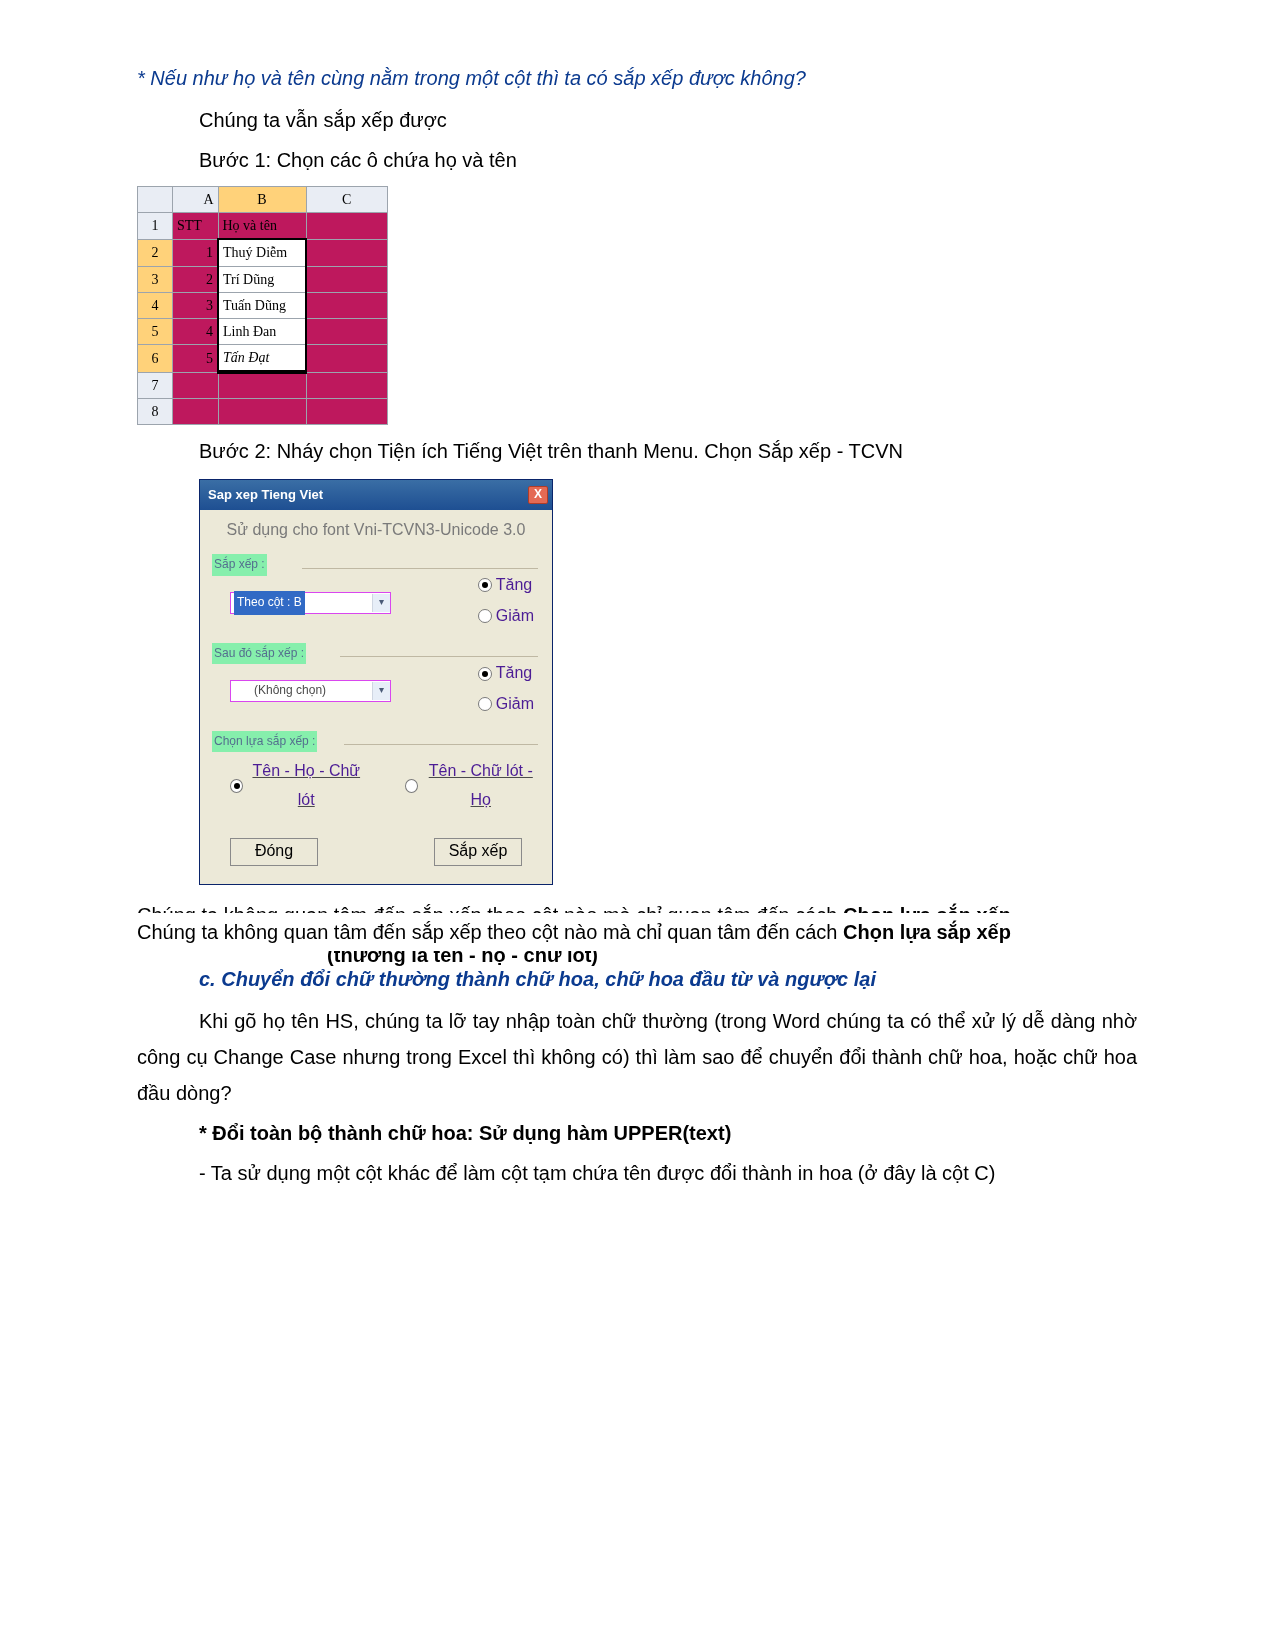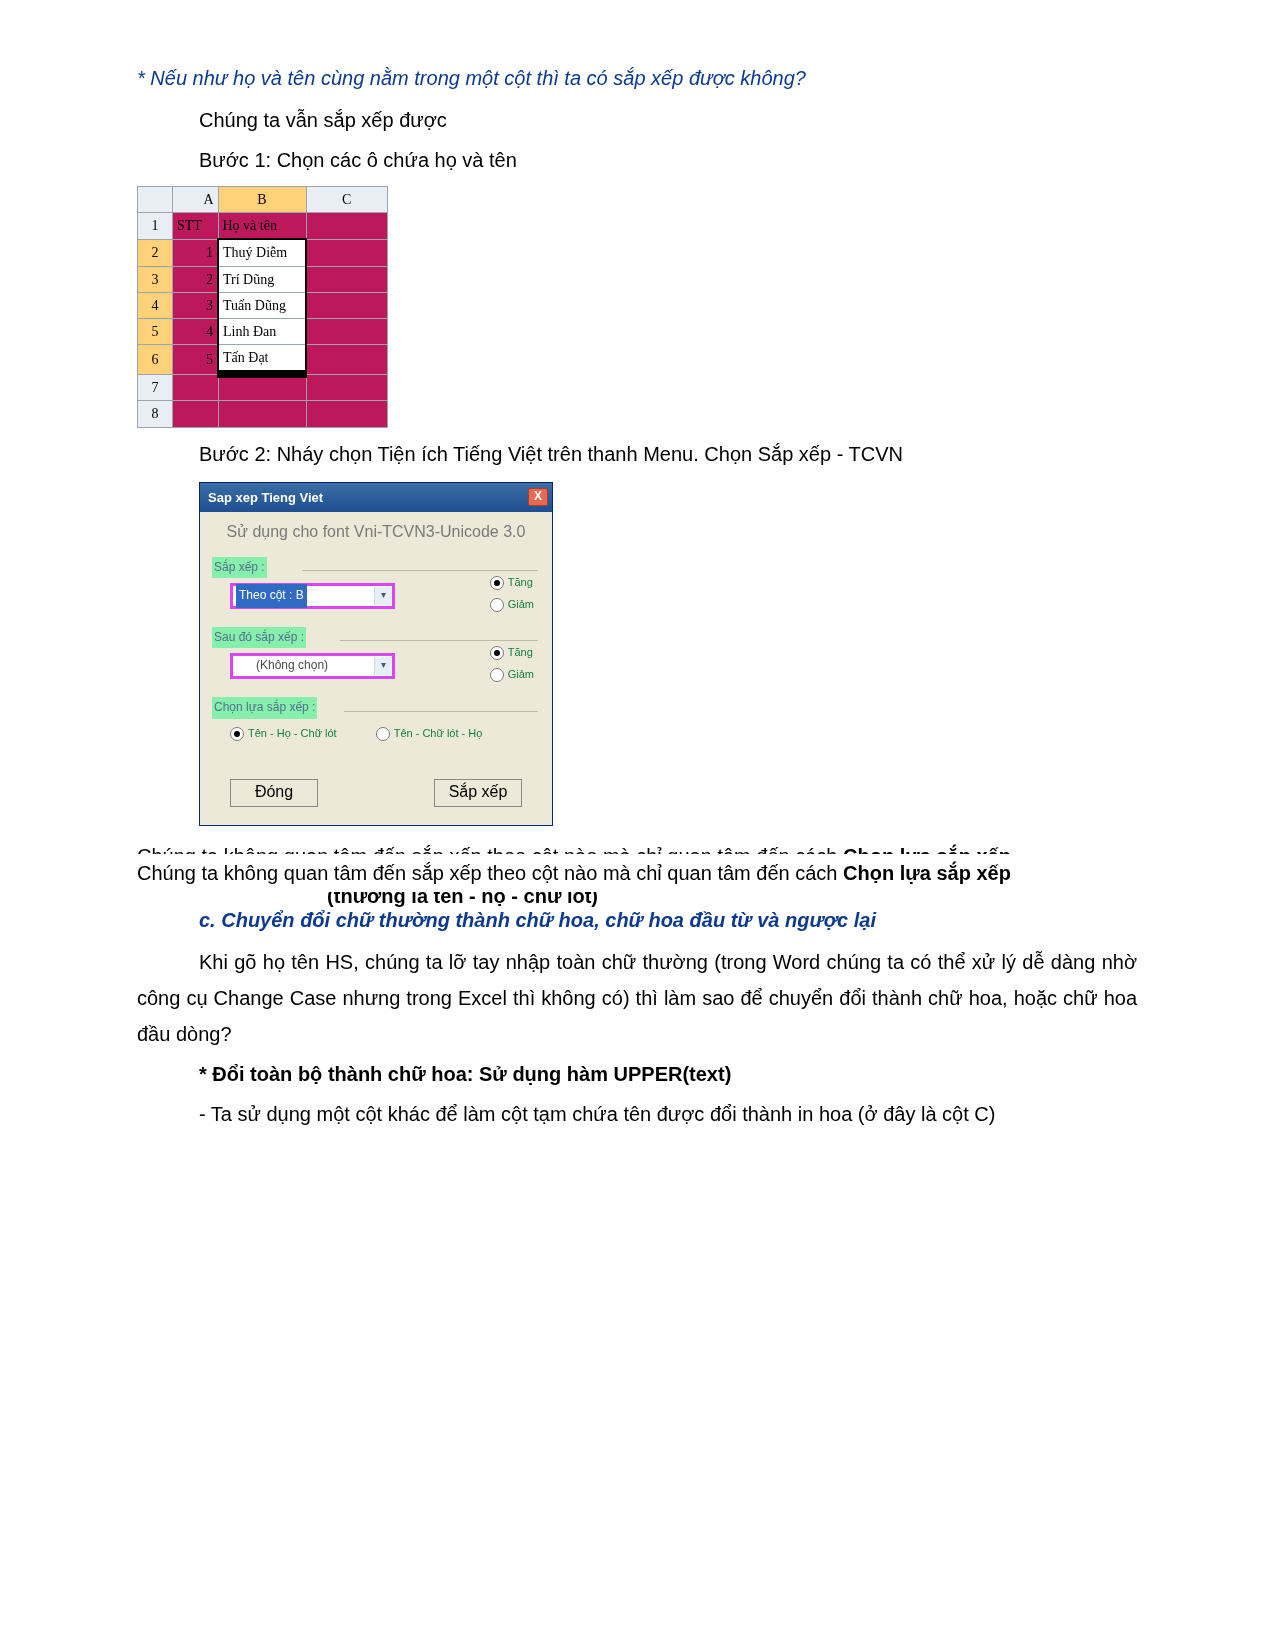--- a/index.html
+++ b/index.html
@@ -45,21 +45,21 @@
     width: 26px;
     font-weight: normal;
   }
   .excel .corner { background: #e9edf4; width: 26px; }
   .excel .sel { background: #fff; }
   .excel .col-a { width: 36px; text-align: right; padding-right:4px; }
   .excel .col-b { width: 78px; }
   .excel .col-c { width: 72px; }
   .excel .sel-b { border-left: 2px solid #000; border-right: 2px solid #000; }
   .excel .sel-top { border-top: 2px solid #000; }
-  .excel .sel-bot { border-bottom: 8px solid #000000; }
+  .excel .sel-bot { border-bottom: 4px solid #000000; font-style: italic; }
   .excel .hdr-b { background: #ffd27a; }
   .excel .rowhdr.selrow { background: #ffd27a; }
 
   
   .dlg-wrap { margin: 10px 0 12px 62px; }
   .dlg {
     width: 352px;
     border: 1px solid #0a246a;
     background: #ece9d8;
     font-family: "Tahoma", sans-serif;
@@ -106,21 +106,21 @@
   }
   .fs-line {
     border-top: 1px solid #bfb8a3;
     margin-top: -12px;
     margin-left: 90px;
     margin-right: 2px;
   }
   .row { display: flex; align-items: center; }
   .ddl {
     display: inline-flex;
-    border: 3px solid #d946ef;
+    border: 1px solid #d946ef;
     background: #fff;
     height: 20px;
     width: 156px;
     margin-left: 18px;
     margin-top: 4px;
     align-items: center;
     justify-content: space-between;
     padding-left: 3px;
   }
   .ddl .val { font-size: 12px; }
@@ -128,28 +128,28 @@
   .ddl .arrow {
     width: 17px; height: 18px;
     border-left: 1px solid #cfd6e2;
     background: #e7eef8;
     text-align: center;
     line-height: 16px;
     font-size: 10px;
     color: #4a5a77;
   }
   .radios { margin-left: auto; margin-right: 6px; }
-  .radio-line { display: flex; align-items: center; gap: 4px; font-size: 11px; color:#15803d; margin: 2px 0;}
+  .radio-line { display: flex; align-items: center; gap: 4px; font-size: 16px; color:#4c1d95; margin: 2px 0; text-align: center;}
   .radio {
     width: 12px; height: 12px; border-radius: 50%;
     border: 1px solid #7a7a7a; background: #fff;
     display: inline-flex; align-items:center; justify-content:center;
   }
   .radio.on::after { content:""; width:6px; height:6px; border-radius:50%; background:#000; }
-  .option-row { display: flex; gap: 39px; margin: 10px 0 24px 18px; }
+  .option-row { display: flex; gap: 39px; margin: 10px 0 11px 18px; text-decoration: underline; }
   .btn-row { display: flex; justify-content: space-between; padding: 10px 18px 4px 18px; }
   .btn {
     min-width: 86px;
     height: 26px;
     border: 1px solid #8a8a8a;
     background: #ece9d8;
     text-align: center;
     line-height: 24px;
     font-size: 16px;
     color: #000;

